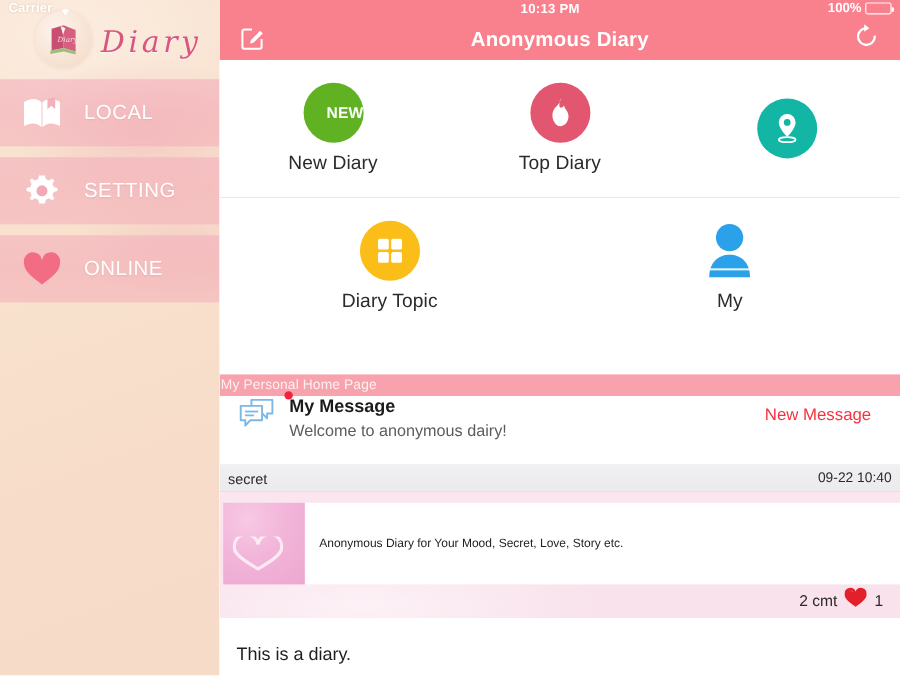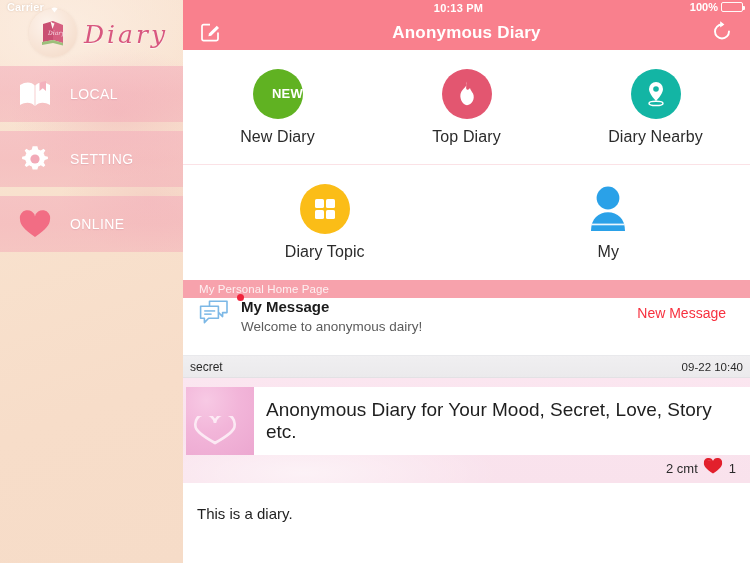--- a/index.html
+++ b/index.html
@@ -65,21 +65,21 @@
     display: flex; align-items: center;
     padding-left: 14px;
     background: linear-gradient(180deg, rgba(244,177,189,0.62) 0%, rgba(243,170,183,0.58) 50%, rgba(243,172,184,0.52) 100%);
     color: #ffffff;
   }
   .nav-item .nav-icon {
     width: 42px; flex: 0 0 42px;
     display: flex; align-items: center; justify-content: center;
   }
   .nav-item .nav-label {
-    font-size: 14px;
+    font-size: 17px;
     letter-spacing: .4px;
     color: #ffffff;
     margin-left: 14px;
     text-shadow: 0 1px 1px rgba(210,140,155,.35);
   }
   #nav-local   { top: 66px; }
   #nav-setting { top: 131px; }
   #nav-online  { top: 196px; }
 
   
@@ -159,21 +159,22 @@
   }
   .badge-new {
     font-size: 13px; font-weight: bold; color: #fff; letter-spacing: .2px; margin-left: 20px;
   }
 
   
   #php-bar {
     height: 18px;
     background: #f7a2ac;
     display: flex; align-items: center;
-    padding-left: 16px;
+    padding-left: 1px;
+    margin-top: 32px;
   }
   #php-bar .php-text {
     font-size: 11.5px; color: #fdf0f1; letter-spacing: .1px;
   }
 
   
   #my-message {
     position: relative;
     height: 58px;
     background: #ffffff;
@@ -239,21 +240,21 @@
   }
   .entry-thumb .heart-outline {
     position: absolute; left: 6px; bottom: 5px;
   }
   .entry-snippet {
     flex: 1 1 auto;
     background: #ffffff;
     height: 68px;
     display: flex; align-items: center;
     padding: 0 12px;
-    font-size: 19px; color: #1f1f1f;
+    font-size: 10px; color: #1f1f1f;
   }
   .entry-meta {
     position: absolute; right: 0; bottom: 0;
     height: 30px; width: 100%;
     display: flex; align-items: center; justify-content: flex-end;
     gap: 5px; padding-right: 14px;
   }
   .meta-cmt { font-size: 13px; color: #2b2b2b; }
   .meta-like { display: flex; align-items: center; gap: 6px; }
   .meta-like-count { font-size: 13px; color: #2b2b2b; }
@@ -378,21 +379,20 @@
         </div>
 
         <div class="grid-cell">
           <div class="grid-circle" style="background:#13b5a4;">
             <svg width="26" height="30" viewBox="0 0 26 30">
               <path d="M13 3 A7 7 0 0 1 20 10 C20 15 13 22 13 22 C13 22 6 15 6 10 A7 7 0 0 1 13 3 Z" fill="#ffffff"></path>
               <circle cx="13" cy="10" r="2.8" fill="#13b5a4"></circle>
               <ellipse cx="13" cy="24.4" rx="7" ry="2.1" fill="none" stroke="#ffffff" stroke-width="1.4"></ellipse>
             </svg>
           </div>
-          <div class="grid-label">Diary Nearby</div>
         </div>
       </div>
 
       <div class="grid-row row-2">
         <div class="grid-cell">
           <div class="grid-circle" style="background:#fbbd17;">
             <svg width="26" height="26" viewBox="0 0 26 26">
               <rect x="3" y="3" width="9" height="9" rx="1.6" fill="#ffffff"></rect>
               <rect x="14" y="3" width="9" height="9" rx="1.6" fill="#ffffff"></rect>
               <rect x="3" y="14" width="9" height="9" rx="1.6" fill="#ffffff"></rect>

